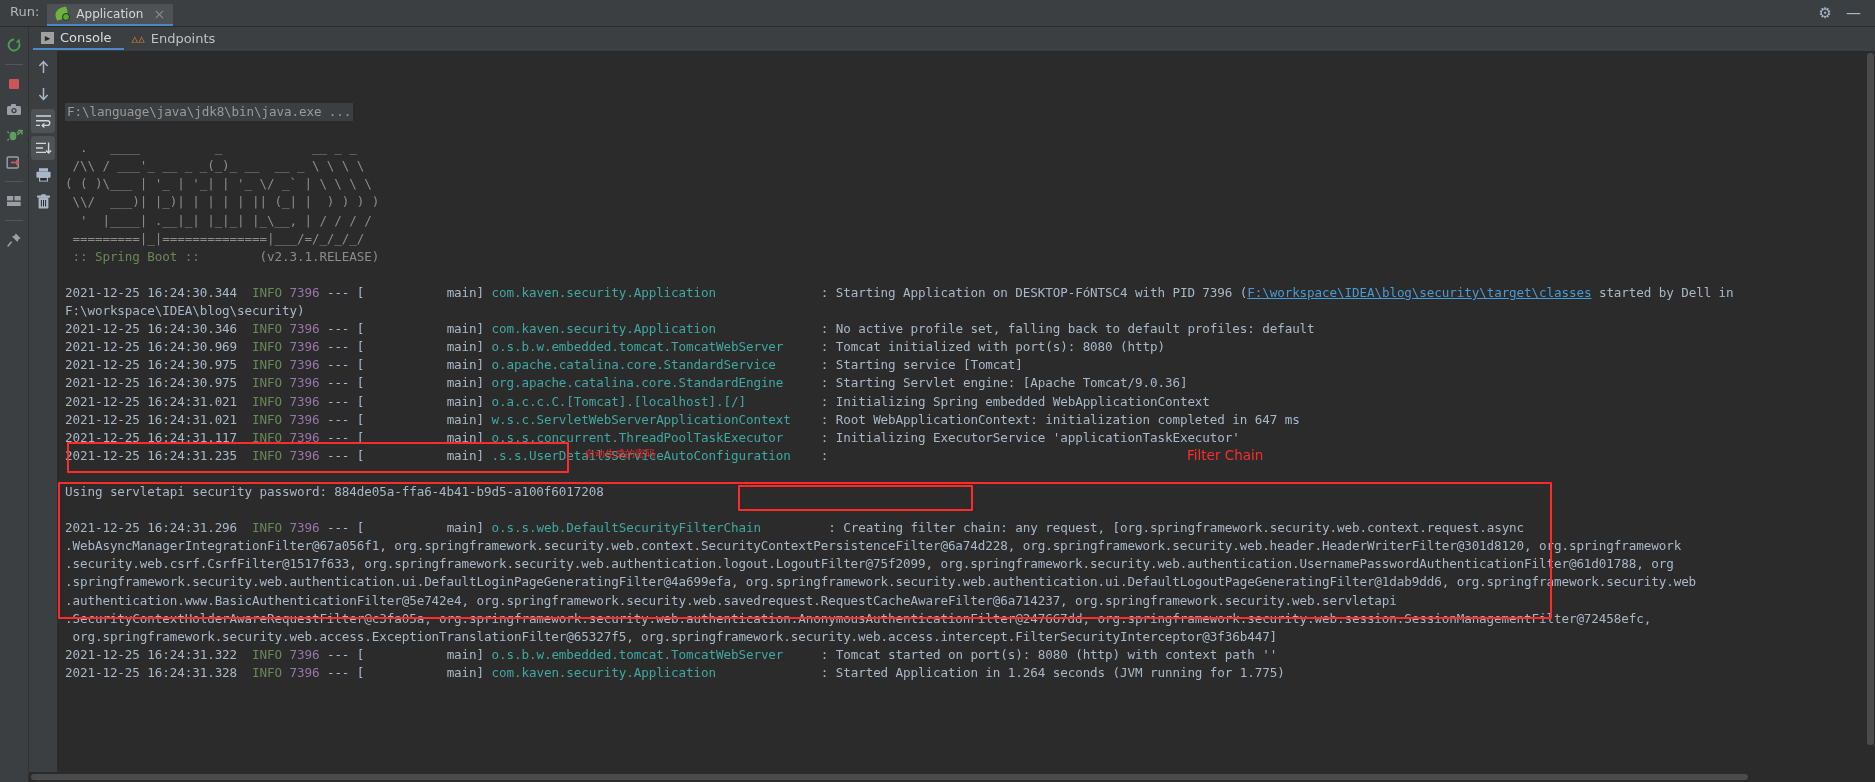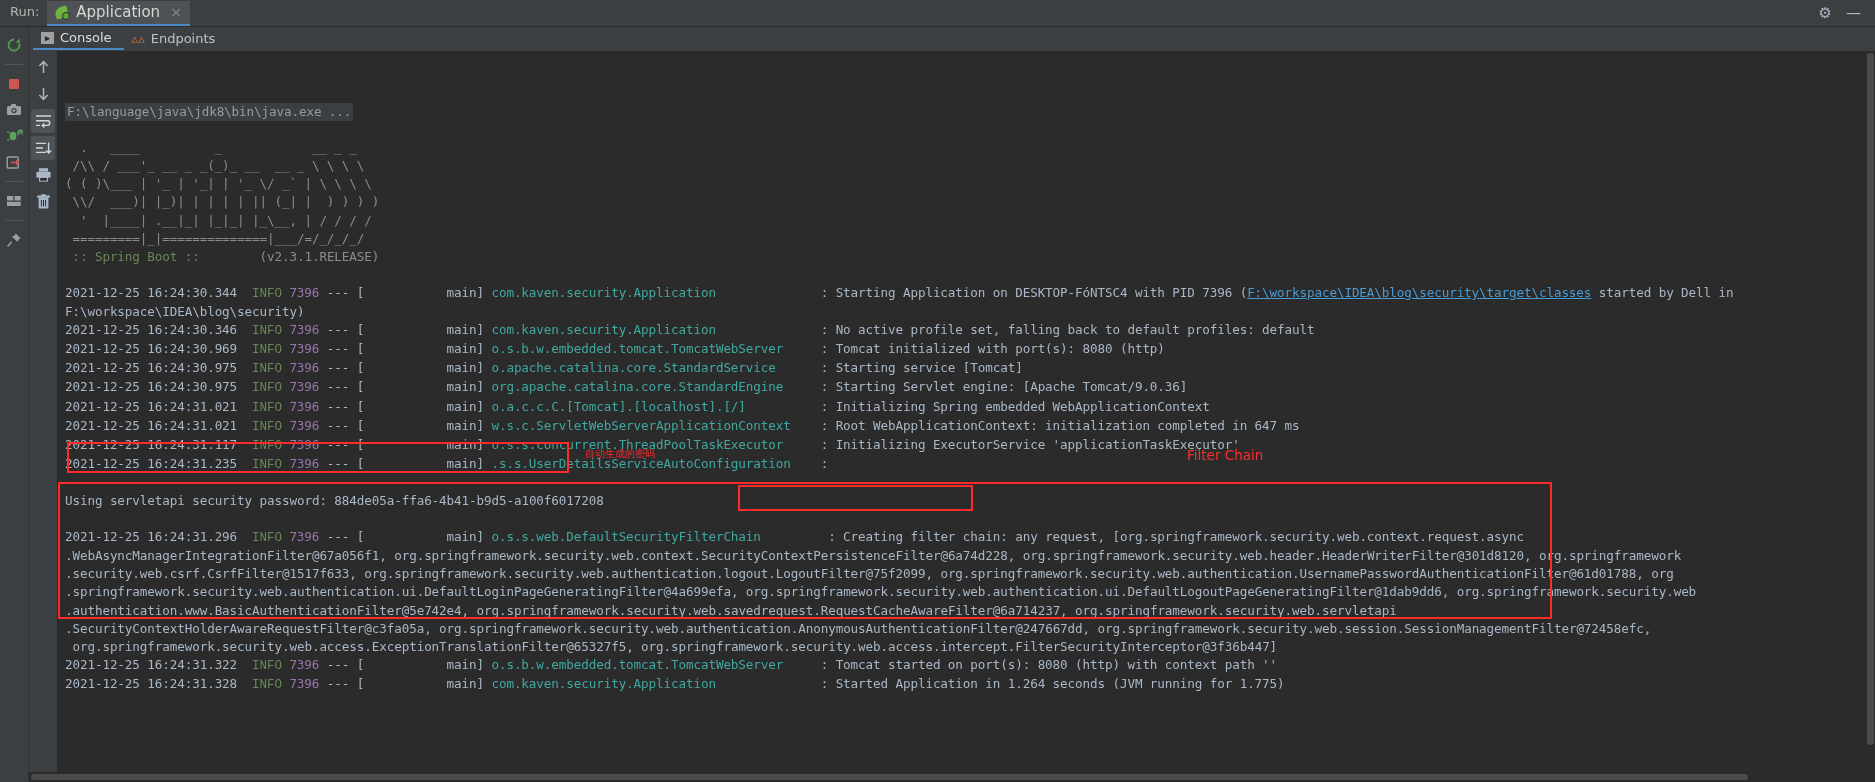--- a/index.html
+++ b/index.html
@@ -10,21 +10,21 @@
     -webkit-font-smoothing:antialiased;
   }
   .app{width:1875px;height:782px;display:flex;flex-direction:column;background:#a16207;}
 
   
   .runbar{height:26px;background:#3c3f41;display:flex;align-items:flex-end;
           border-bottom:1px solid #2b2b2b;position:relative;flex:0 0 26px;}
   .runbar-label{font-size:13px;color:#b4b4b4;padding:0 8px 4px 10px;line-height:20px;}
   .run-tab{display:flex;align-items:center;gap:6px;padding:2px 8px 3px 8px;
            background:#4e5254;border-bottom:2px solid #4a88c7;position:relative;margin-bottom:0;}
-  .run-tab .tab-title{font-size:15px;color:#d6d6d6;}
+  .run-tab .tab-title{font-size:12px;color:#d6d6d6;}
   .tab-close{color:#8a8a8a;font-size:14px;margin-left:4px;line-height:1;cursor:pointer;}
   .spring-ico{width:15px;height:15px;position:relative;display:inline-block;}
   .spring-ico .leaf{position:absolute;left:0;top:2px;width:13px;height:11px;
       background:#6db33f;border-radius:60% 10% 60% 10%;transform:rotate(-18deg);}
   .spring-ico .dot{position:absolute;right:0px;bottom:0px;width:6px;height:6px;border-radius:50%;
       background:#59a832;border:1px solid #2b2b2b;}
   .runbar-right{margin-left:auto;display:flex;align-items:center;gap:14px;padding:0 14px 5px 0;}
   .ic-gear,.ic-min{color:#a9b7c6;font-size:15px;cursor:pointer;line-height:1;}
 
   
@@ -55,21 +55,21 @@
   .console{
     position:absolute;inset:0;
     font-family:"DejaVu Sans Mono","Liberation Mono",monospace;
     font-size:12.6px;line-height:18.1px;
     white-space:pre;color:#a9b7c6;
     padding:4px 0 0 8px;overflow:hidden;letter-spacing:-0.1px;margin-top:48px;
   }
   .cmdline{background:#3c3f41;color:#9a9a9a;display:inline-block;padding:0 2px;}
   .banner{color:#8c8c8c;}
   .ts{color:#a9b7c6;}
-  .lvl{color:#6a8759;font-family:Liberation Mono, monospace;}
+  .lvl{color:#6a8759;}
   .pid{color:#9876aa;}
   .cls{color:#3fa8a0;}
   .msg{color:#a9b7c6;}
   .dashes{color:#a9b7c6;}
   .link{color:#4a9ad4;text-decoration:underline;cursor:pointer;}
   .green{color:#6a8759;}
   .indent-cont{color:#a9b7c6;}
 
   
   .redbox{position:absolute;border:2px solid #ff2b2b;pointer-events:none;border-radius:1px;}

